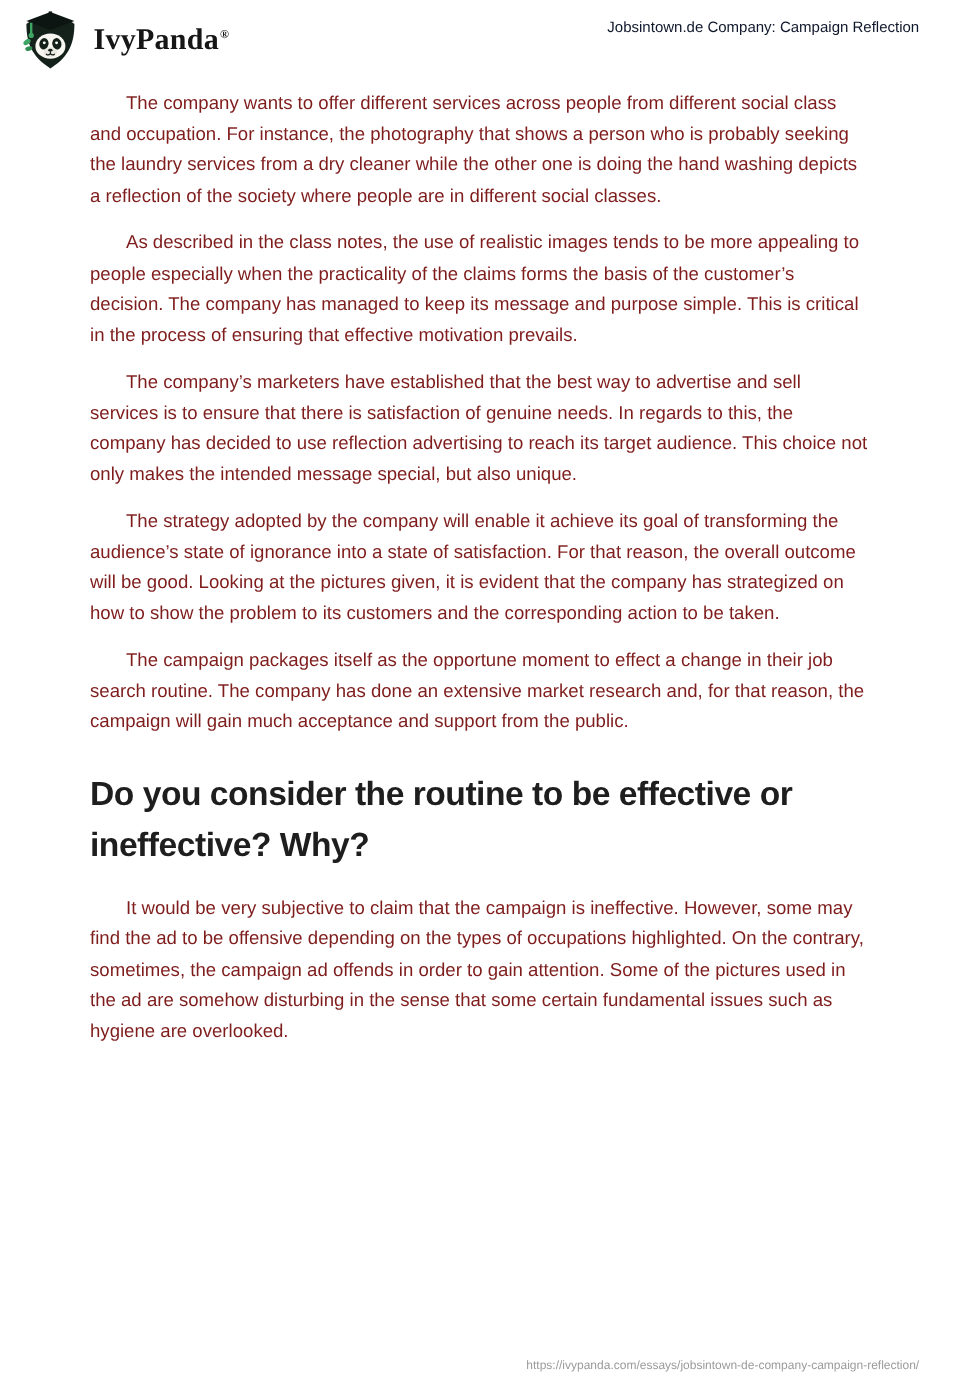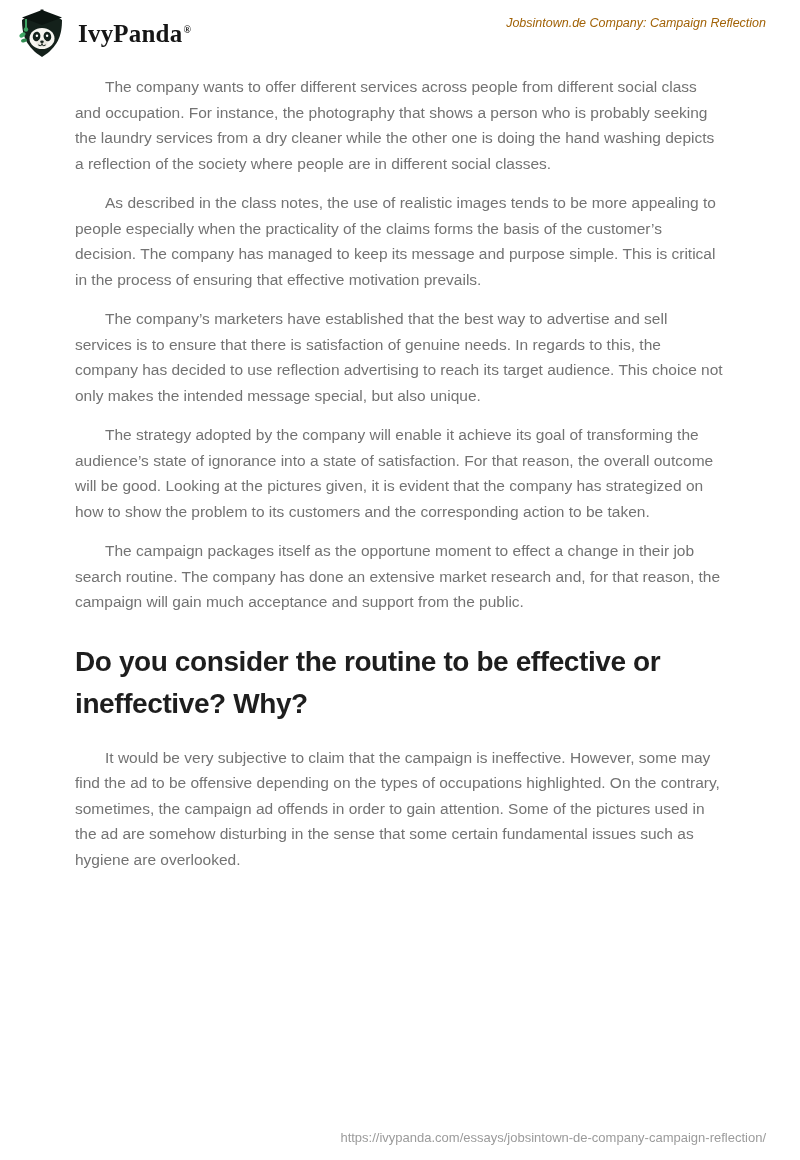--- a/index.html
+++ b/index.html
@@ -42,52 +42,51 @@
   }
   .brand-text sup {
     font-size: 10px;
     font-weight: 700;
     vertical-align: super;
     margin-left: 1px;
   }
   .doc-title {
     margin-top: 7px;
     font-size: 12.5px;
-    color: #a16207;
-    font-style: italic;
+    color: #0f172a;
   }
   
   .article {
     padding: 10px 75px 0 75px;
   }
   .article p {
     font-size: 15.5px;
     line-height: 25.5px;
-    color: #737373;
+    color: #7f1d1d;
     text-indent: 30px;
     margin-bottom: 14px;
   }
   .article h2 {
     font-size: 28px;
     line-height: 42px;
     font-weight: 700;
     letter-spacing: -0.4px;
     color: #1e1e1e;
     margin-top: 26px;
     margin-bottom: 20px;
   }
   
   .footer {
     position: absolute;
     right: 34px;
     bottom: 14px;
     text-align: right;
   }
   .source-url {
-    font-size: 13px;
+    font-size: 10px;
     color: #9b9b9b;
   }
 </style>
 </head>
 <body>
 
 <div class="page">
 
   <header class="header">
     <div class="brand">

